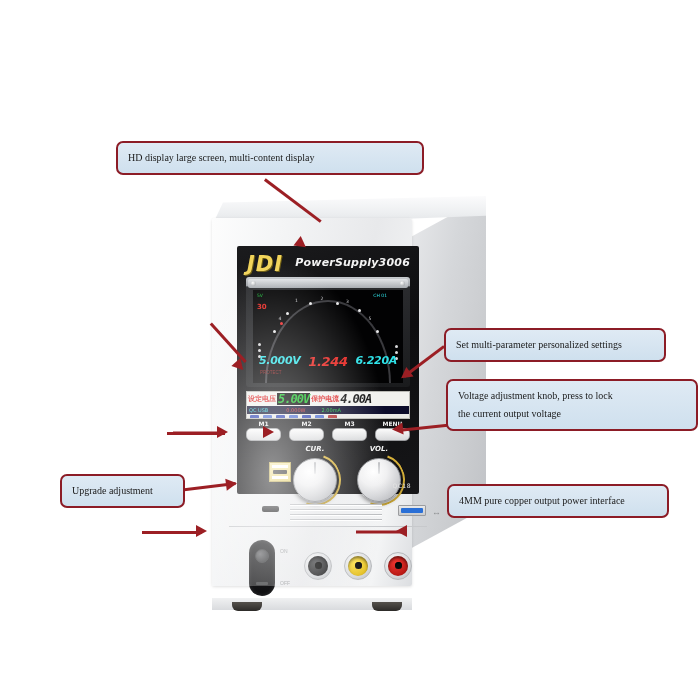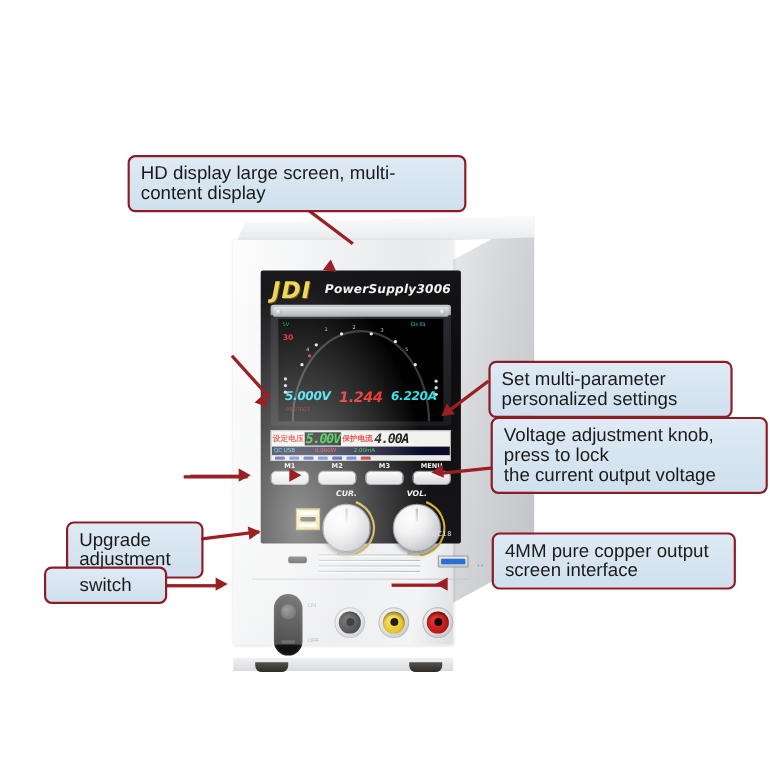--- a/index.html
+++ b/index.html
@@ -219,24 +219,25 @@
   .bottomedge{ position:absolute; left:16px; top:380px; width:200px; height:12px;
     background:linear-gradient(180deg,#f0f1f2,#d9dbde);}
 
   
   .callout{
     position:absolute;
     background: linear-gradient(180deg,#dfeaf4 0%,#cfe0ee 100%);
     border: 2px solid #8c1c26;
     border-radius: 7px;
     color:#1a1a1a;
-    font-size: 17px;
+    font-size: 10px;
     line-height: 18px;
     padding: 6px 10px;
     white-space: pre-line;
+    font-family: Liberation Serif, serif;
   }
   .lead{ position:absolute; background:#9c1f24; height:2.5px; transform-origin: 0 50%; }
   .arrowhead{
     position:absolute; width:0; height:0;
     border-top:6px solid transparent; border-bottom:6px solid transparent;
   }
   .ah-r{ border-left:11px solid #9c1f24; }
   .ah-l{ border-right:11px solid #9c1f24; }
 </style>
 </head>
@@ -410,19 +411,18 @@
   <div class="arrowhead ah-r" style="left:263px;top:426px;"></div>
   <div class="lead" style="left:167px;top:432px;width:58px;"></div>
   <div class="arrowhead ah-r" style="left:217px;top:426px;"></div>
 
   <div class="lead" style="left:178px;top:489px;width:58px;transform:rotate(-7deg);"></div>
   <div class="arrowhead ah-r" style="left:226px;top:478px;transform:rotate(-7deg);"></div>
   <div class="callout" style="left:60px;top:474px;width:125px;">Upgrade adjustment</div>
 
   <div class="lead" style="left:142px;top:531px;width:60px;"></div>
   <div class="arrowhead ah-r" style="left:196px;top:525px;"></div>
-  <div class="callout" style="left:40px;top:515px;width:112px;text-align:center;">switch</div>
 
   <div class="lead" style="left:404px;top:531px;width:48px;transform:rotate(180deg);"></div>
   <div class="arrowhead ah-l" style="left:396px;top:525px;"></div>
-  <div class="callout" style="left:447px;top:484px;width:222px;">4MM pure copper output screen interface</div>
+  <div class="callout" style="left:447px;top:484px;width:222px;">4MM pure copper output power interface</div>
 
 </div>
 
 </body></html>

